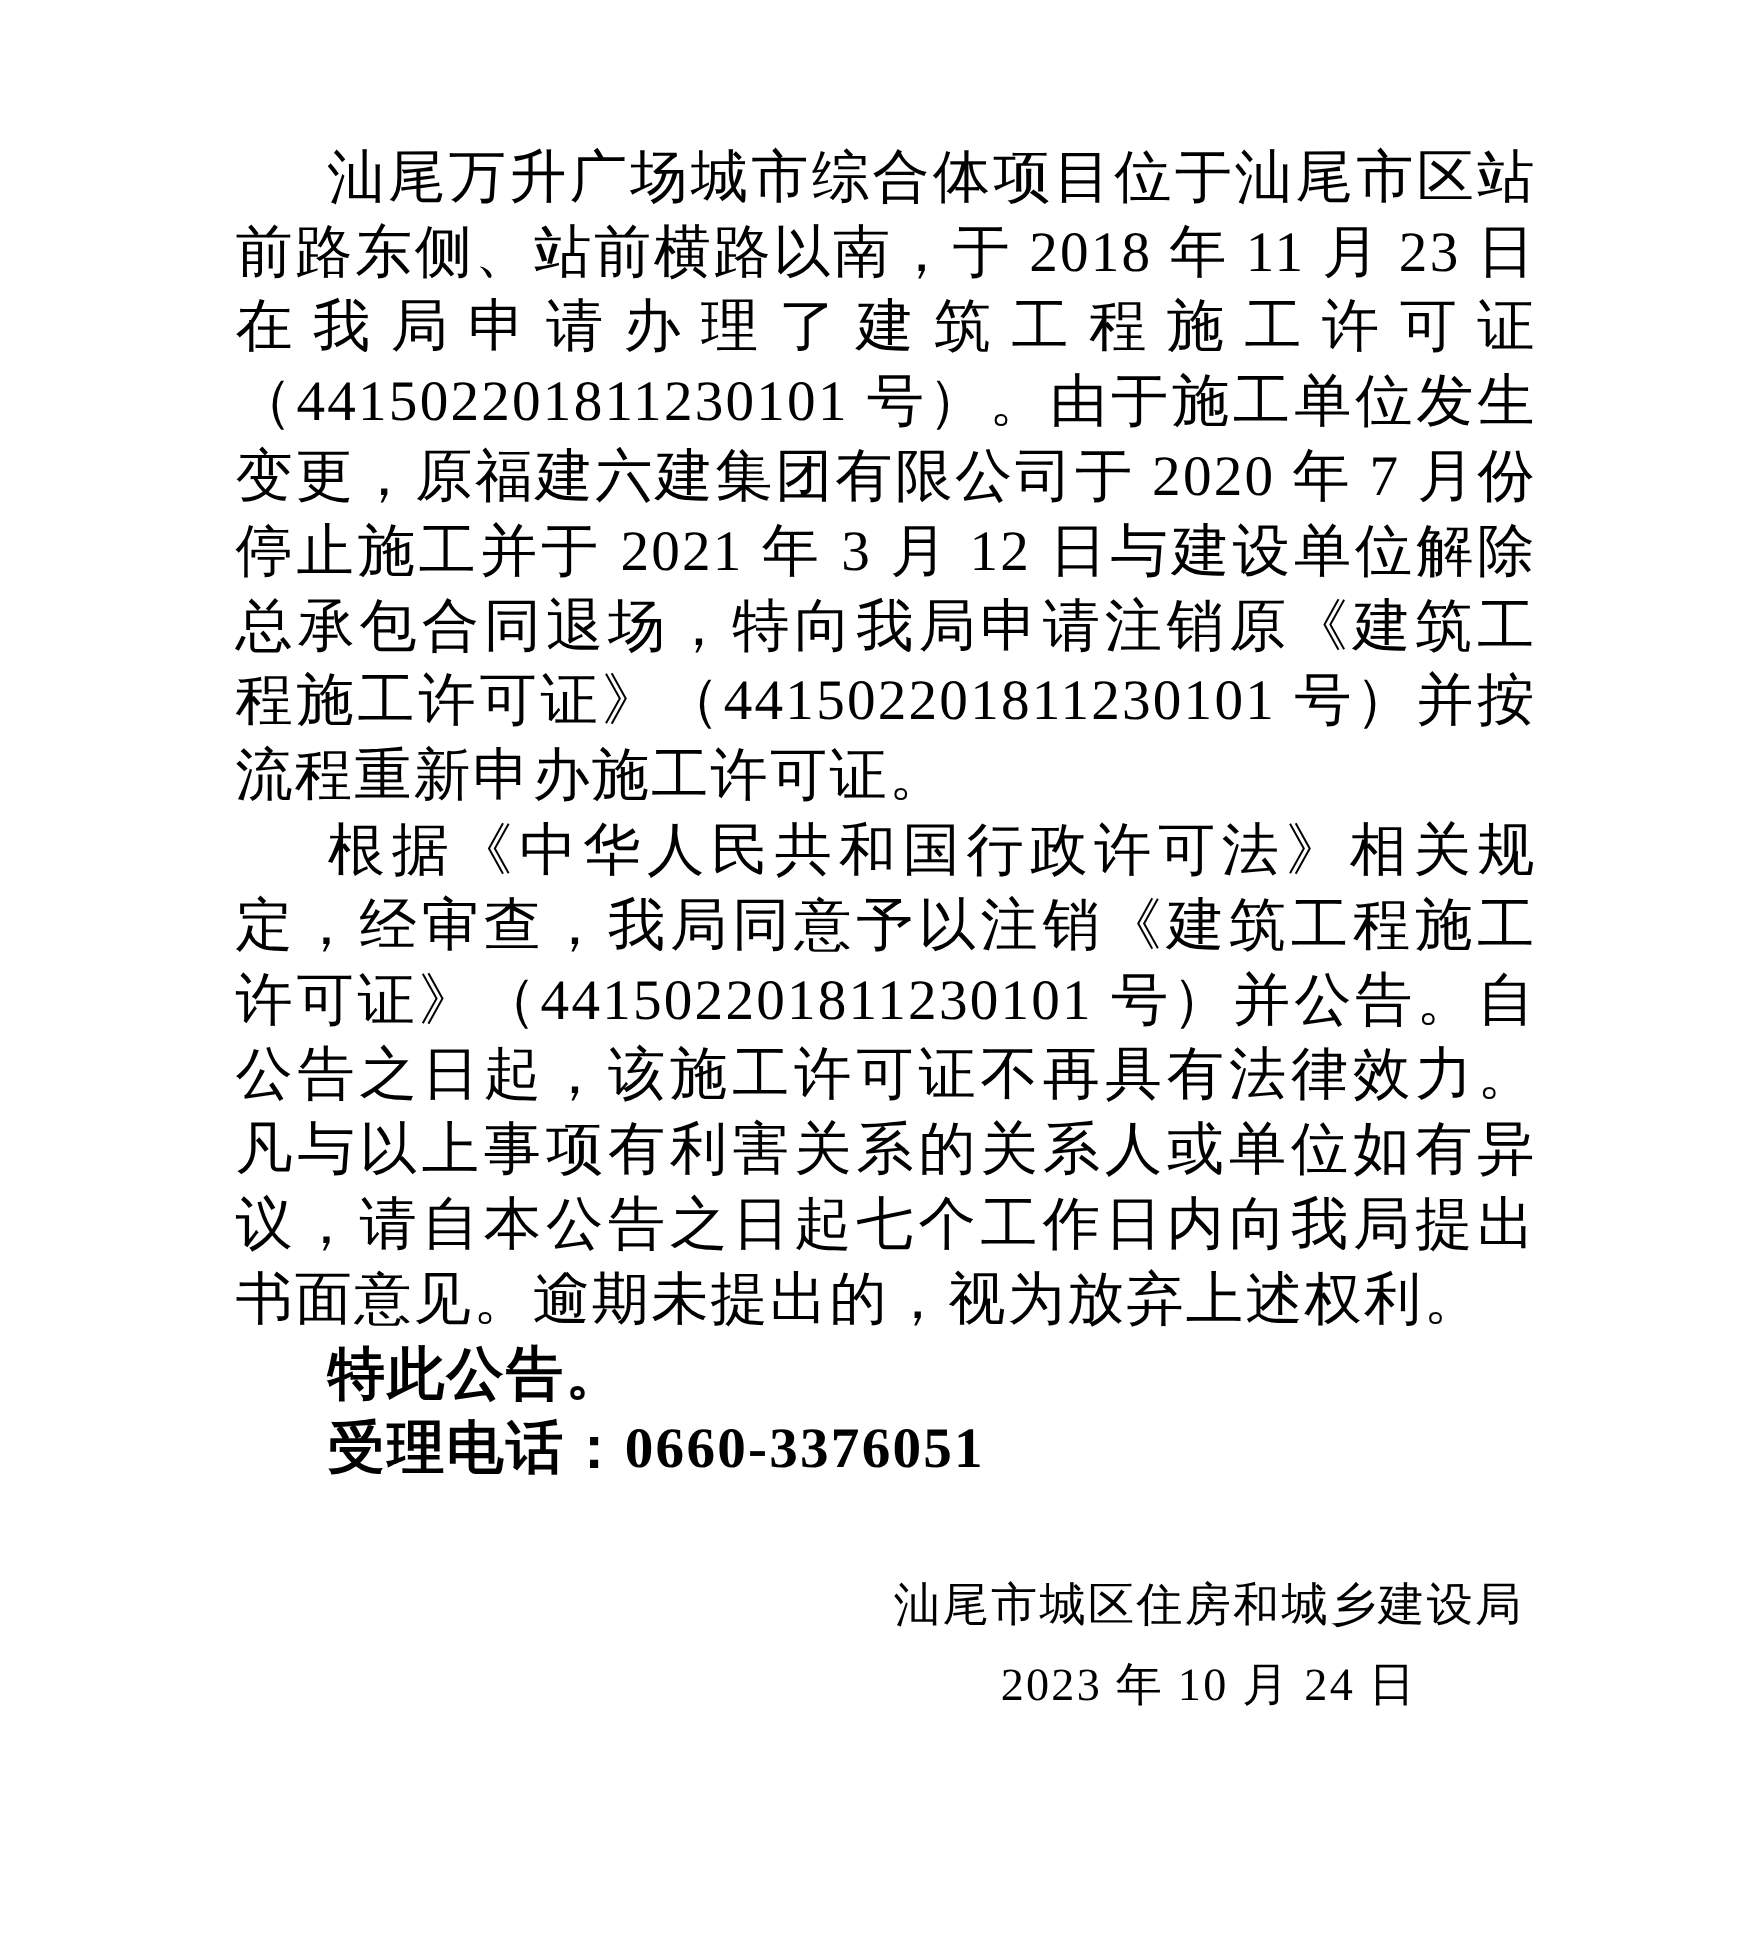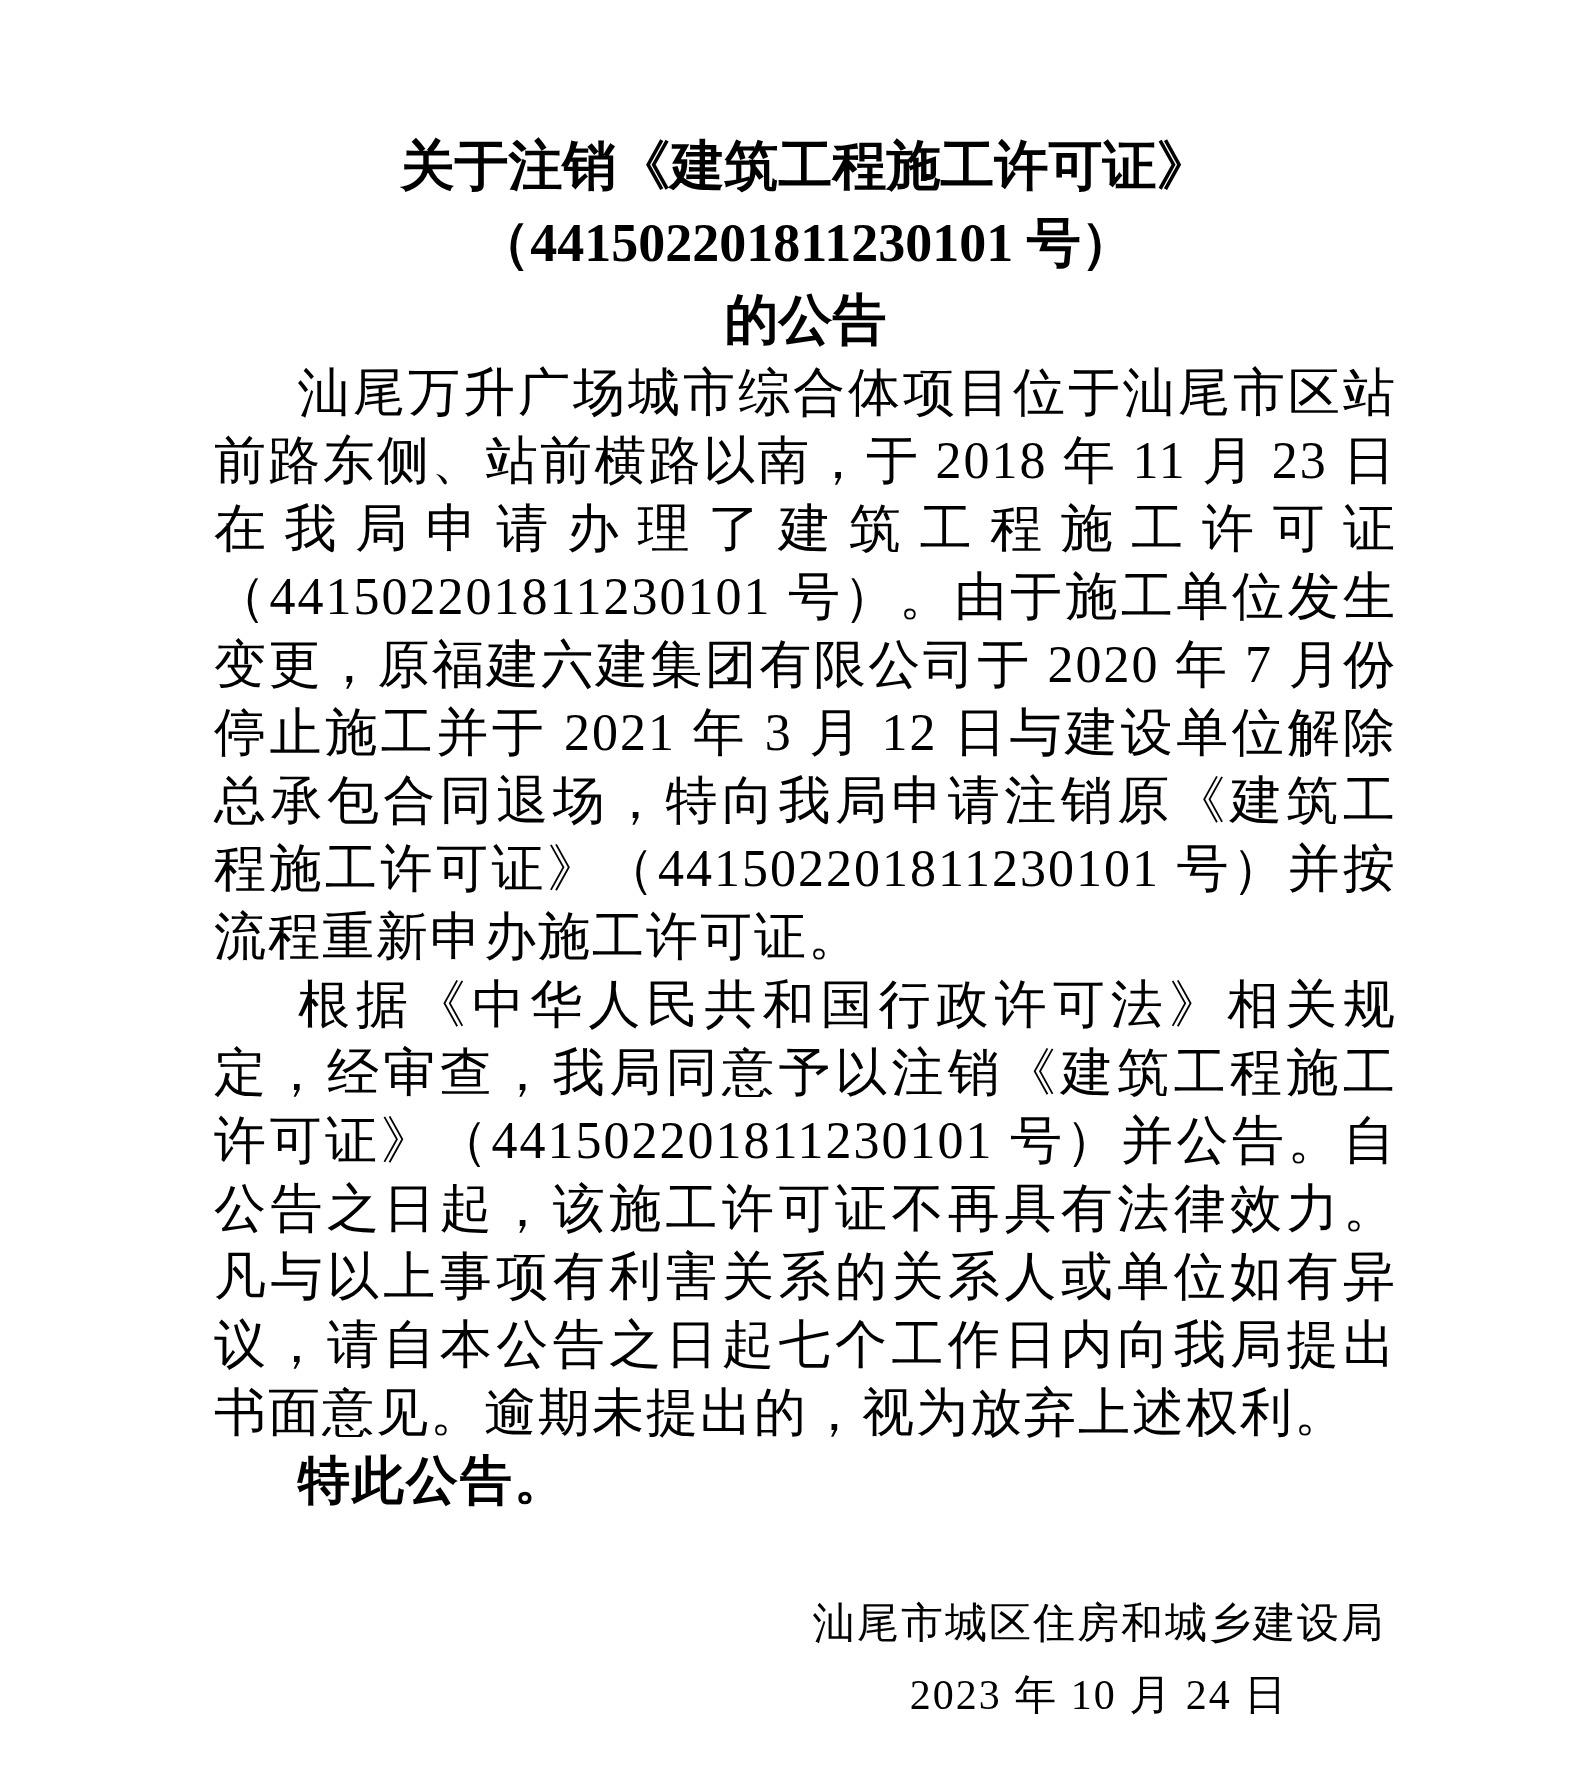--- a/index.html
+++ b/index.html
@@ -60,30 +60,26 @@
   }
   .sign-block div {
     white-space: nowrap;
   }
 </style>
 </head>
 <body>
 
 <div class="page">
 
-  <h1 class="doc-title">
-    <span class="title-line">关于注销《建筑工程施工许可证》</span>
-    <span class="title-line">（441502201811230101 号）</span>
-    <span class="title-line">的公告</span>
-  </h1>
 
   <div class="doc-body">
     <p>汕尾万升广场城市综合体项目位于汕尾市区站前路东侧、站前横路以南，于 2018 年 11 月 23 日在我局申请办理了建筑工程施工许可证（441502201811230101 号）。由于施工单位发生变更，原福建六建集团有限公司于 2020 年 7 月份停止施工并于 2021 年 3 月 12 日与建设单位解除总承包合同退场，特向我局申请注销原《建筑工程施工许可证》（441502201811230101 号）并按流程重新申办施工许可证。</p>
     <p>根据《中华人民共和国行政许可法》相关规定，经审查，我局同意予以注销《建筑工程施工许可证》（441502201811230101 号）并公告。自公告之日起，该施工许可证不再具有法律效力。凡与以上事项有利害关系的关系人或单位如有异议，请自本公告之日起七个工作日内向我局提出书面意见。逾期未提出的，视为放弃上述权利。</p>
     <p class="short-line">特此公告。</p>
+    <p class="short-line"><span>受理电话：</span><span>0660-3376051</span></p>
   </div>
 
   <div class="spacer-line"></div>
 
   <div class="sign-block">
     <div>汕尾市城区住房和城乡建设局</div>
     <div>2023 年 10 月 24 日</div>
   </div>
 
 </div>

